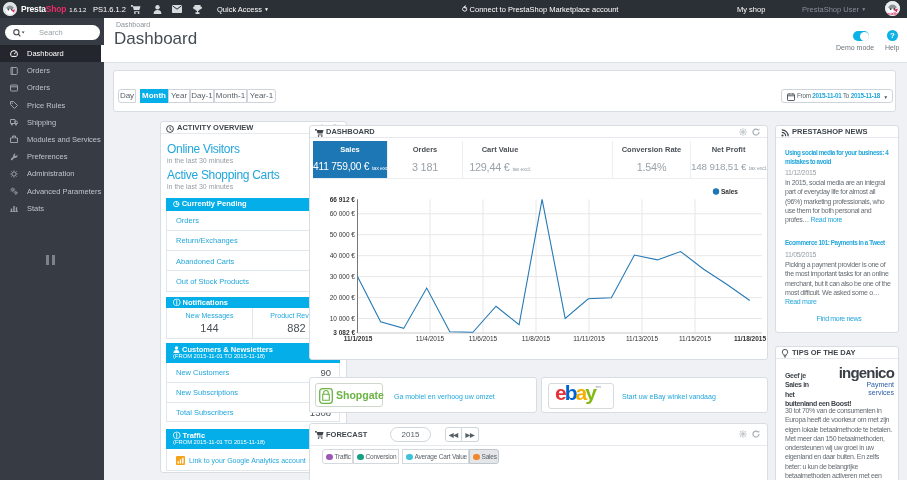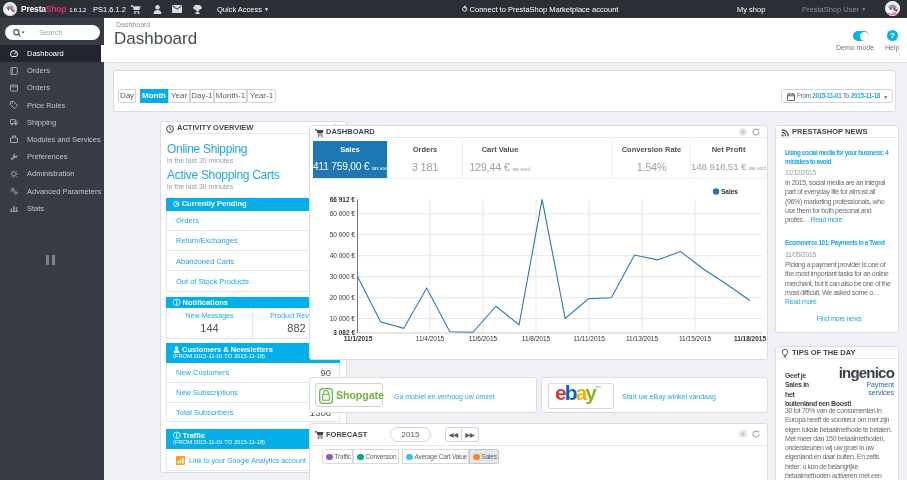--- a/index.html
+++ b/index.html
@@ -264,21 +264,21 @@
     <span class="ptxt">ACTIVITY OVERVIEW</span>
     <svg class="pgear" style="right:20px" viewBox="0 0 8 8">
         <circle cx="4" cy="4" r="1.2" fill="none" stroke="#a6adb4" stroke-width="1"></circle>
         <path d="M4 0.4 v1.2 M4 6.4 v1.2 M0.4 4 h1.2 M6.4 4 h1.2 M1.4 1.4 l0.9 0.9 M5.7 5.7 l0.9 0.9 M6.6 1.4 l-0.9 0.9 M2.3 5.7 l-0.9 0.9" stroke="#a6adb4" stroke-width="1.1"></path>
       </svg>
     <svg class="pgear" style="right:7px" viewBox="0 0 8 8">
         <path d="M7 4 a3 3 0 1 1 -0.9 -2.1" fill="none" stroke="#a6adb4" stroke-width="1.2"></path>
         <path d="M7.4 0.6 v2 h-2 z" fill="#a6adb4"></path>
       </svg>
   </div>
-  <div class="bigstat" style="top:20px;">Online Shipping</div>
+  <div class="bigstat" style="top:20px;">Online Visitors</div>
   <div class="bignum" style="top:16px;">32</div>
   <div class="substat" style="top:35px;">in the last 30 minutes</div>
   <div class="bigstat" style="top:46px;">Active Shopping Carts</div>
   <div class="bignum" style="top:42px;">3</div>
   <div class="substat" style="top:61px;">in the last 30 minutes</div>
 
   <div class="cyanbar" style="top:76px;height:12.5px;">
       <div class="t1" style="line-height:12.5px;">◷ Currently Pending</div>
     </div>
   <div class="srow" style="top:88.5px;height:20.3px;">

